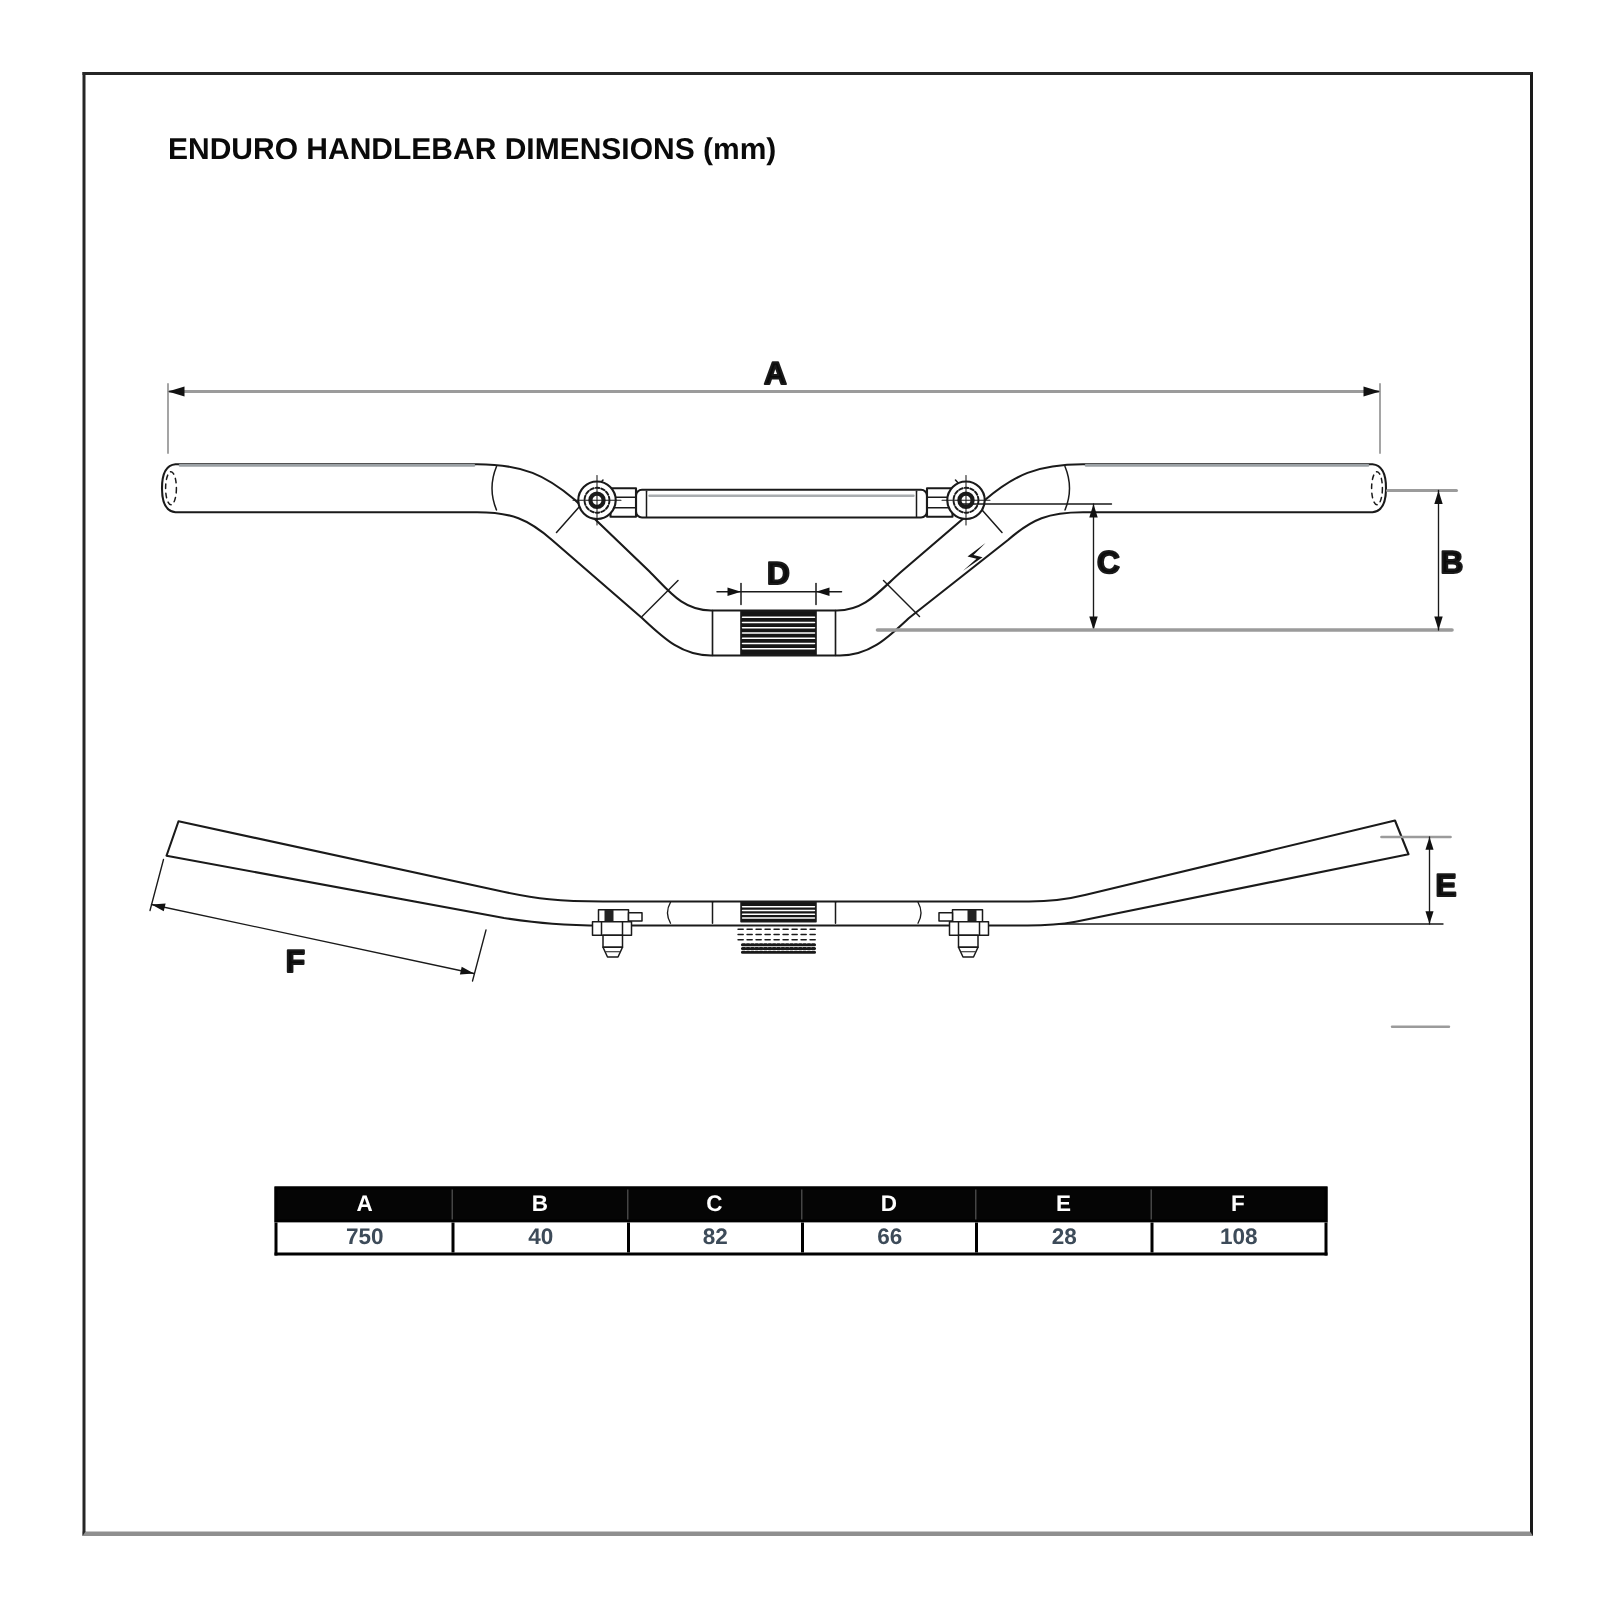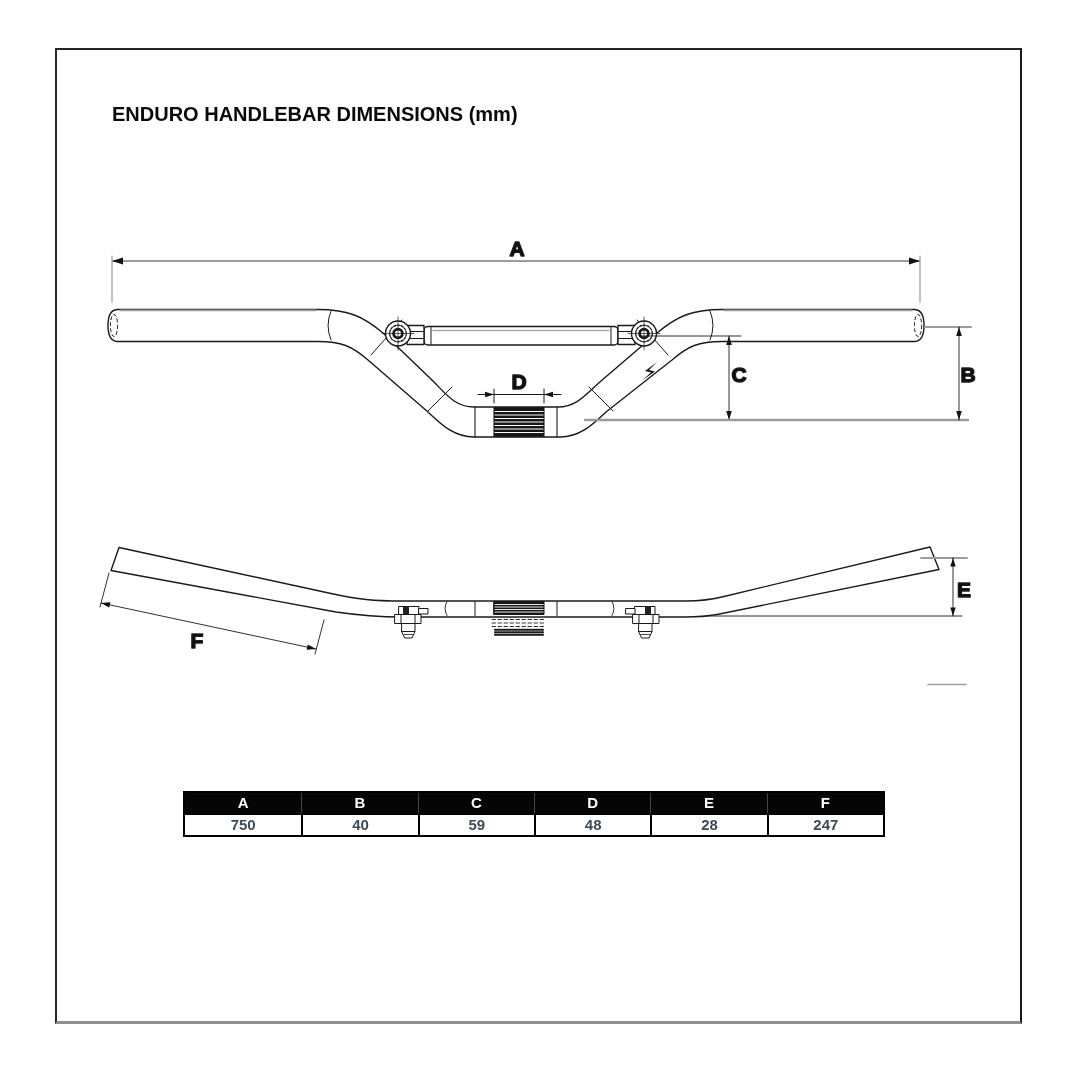--- a/index.html
+++ b/index.html
@@ -7,21 +7,21 @@
     position:relative; width:1081px; height:1080px; background:#ffffff;
     font-family:"Liberation Sans", sans-serif; overflow:hidden;
   }
   .frame {
     position:absolute; left:55px; top:48px; width:963px; height:971px;
     border-top:2px solid #262626; border-left:2px solid #262626;
     border-right:2px solid #1a1a1a; border-bottom:3px solid #8f8f8f;
     background:#ffffff;
   }
   .title {
-    position:absolute; left:112px; top:103px; margin:0;
+    position:absolute; left:112px; top:89px; margin:0;
     font-size:20px; font-weight:bold; color:#0a0a0a; letter-spacing:0px;
     white-space:nowrap;
   }
   .drawing { position:absolute; left:0; top:0; width:1081px; height:1080px; }
   .dim-label {
     font-family:"Liberation Sans", sans-serif; font-weight:bold;
     font-size:21px; fill:#0b0b0b; text-anchor:middle;
   }
   
   .dim-table { position:absolute; left:183px; top:791px; width:702px; }
@@ -242,19 +242,19 @@
       <div class="cell">A</div>
       <div class="cell">B</div>
       <div class="cell">C</div>
       <div class="cell">D</div>
       <div class="cell">E</div>
       <div class="cell">F</div>
     </div>
     <div class="tbody">
       <div class="cell">750</div>
       <div class="cell">40</div>
-      <div class="cell">59</div>
-      <div class="cell">48</div>
+      <div class="cell">82</div>
+      <div class="cell">66</div>
       <div class="cell">28</div>
-      <div class="cell">247</div>
+      <div class="cell">108</div>
     </div>
   </div>
 </div>
 
 </body></html>

